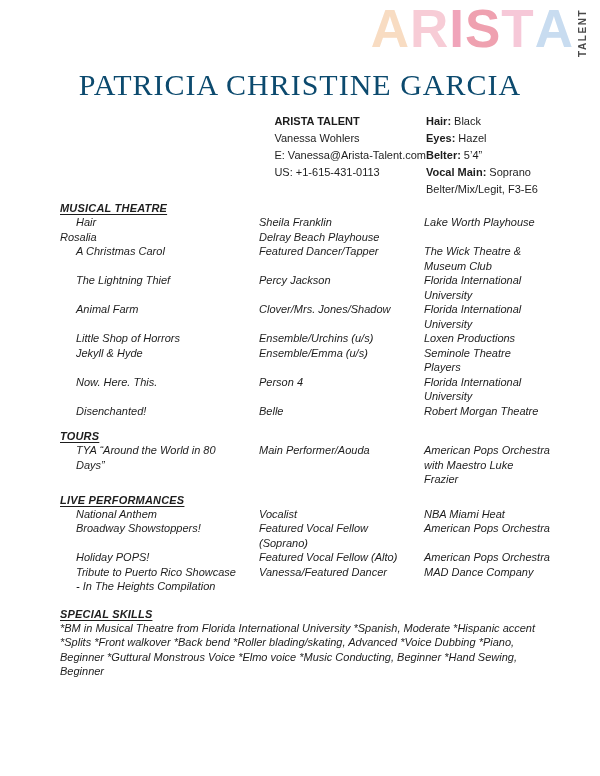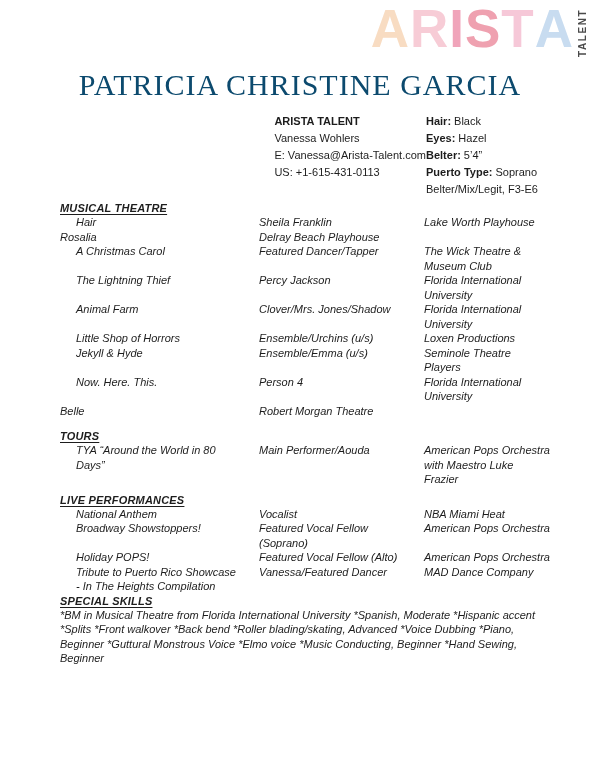--- a/index.html
+++ b/index.html
@@ -77,21 +77,21 @@
   .crow {
     display: grid;
     grid-template-columns: 183px 149px auto;
     line-height: 14.5px;
     gap: 16px;
   }
   .crow .c1 { padding-left: 16px; }
   .mt-section  { margin-top: 3px; }
   .tours-section { margin-top: 11px; }
   .live-section  { margin-top: 6px; }
-  .skills-section { }
+  .skills-section { margin-top: 13px; }
   .skills-text {
     line-height: 14.5px;
     max-width: 492px;
   }
 </style>
 </head>
 <body>
 
 <div class="page">
 
@@ -113,21 +113,21 @@
     <div class="contact-left">
       <div class="agency">ARISTA TALENT</div>
       <div>Vanessa Wohlers</div>
       <div>E: Vanessa@Arista-Talent.com</div>
       <div>US: +1-615-431-0113</div>
     </div>
     <div class="stats">
       <div class="stat"><b>Hair:</b><span>Black</span></div>
       <div class="stat"><b>Eyes:</b><span>Hazel</span></div>
       <div class="stat"><b>Belter:</b><span>5’4”</span></div>
-      <div class="stat"><b>Puerto Type:</b><span>Soprano</span></div>
+      <div class="stat"><b>Vocal Main:</b><span>Soprano</span></div>
       <div class="stat">Belter/Mix/Legit, F3-E6</div>
     </div>
   </div>
 
   <div class="section mt-section">
     <div class="section-heading">MUSICAL THEATRE</div>
     <div class="credits">
       <div class="crow">
         <span class="c1">Hair</span>
         <span class="c2">Sheila Franklin</span>
@@ -161,20 +161,21 @@
         <span class="c1">Jekyll &amp; Hyde</span>
         <span class="c2">Ensemble/Emma (u/s)</span>
         <span class="c3">Seminole Theatre Players</span>
       </div>
       <div class="crow">
         <span class="c1">Now. Here. This.</span>
         <span class="c2">Person 4</span>
         <span class="c3">Florida International University</span>
       </div>
       <div class="crow">
+        <span class="c1">Disenchanted!</span>
         <span class="c2">Belle</span>
         <span class="c3">Robert Morgan Theatre</span>
       </div>
     </div>
   </div>
 
   <div class="section tours-section">
     <div class="section-heading">TOURS</div>
     <div class="credits">
       <div class="crow">

